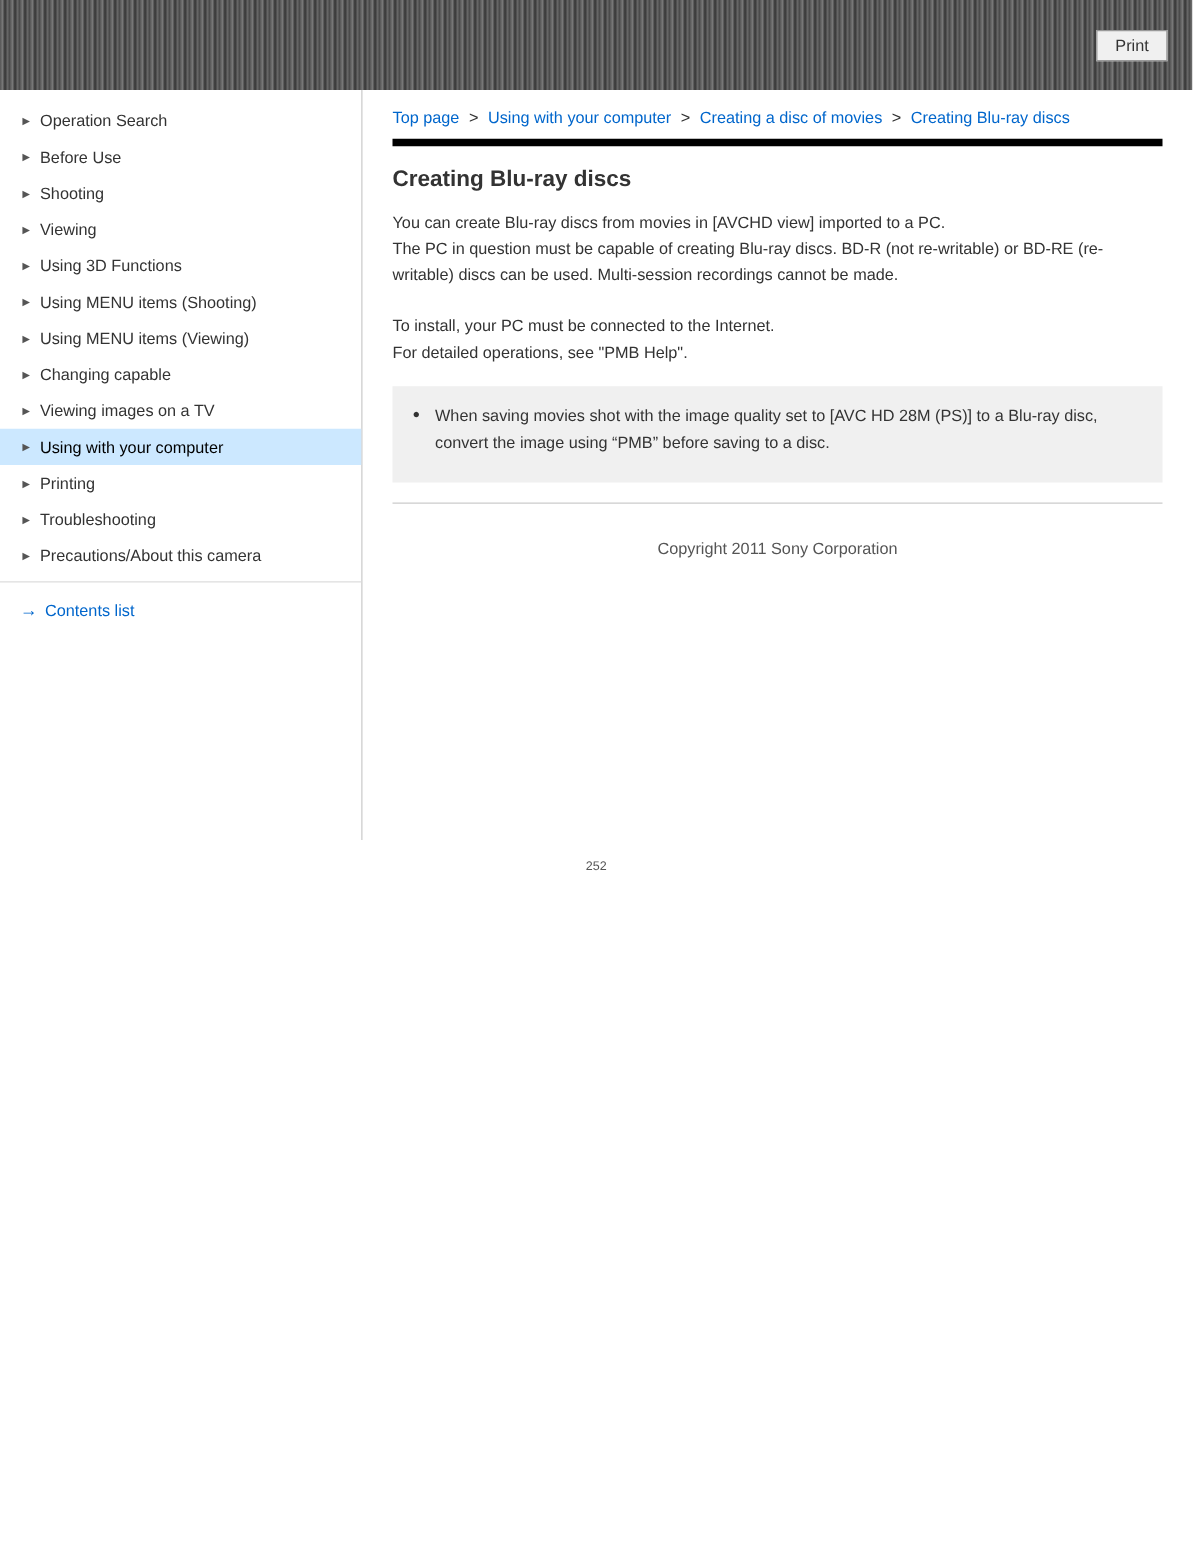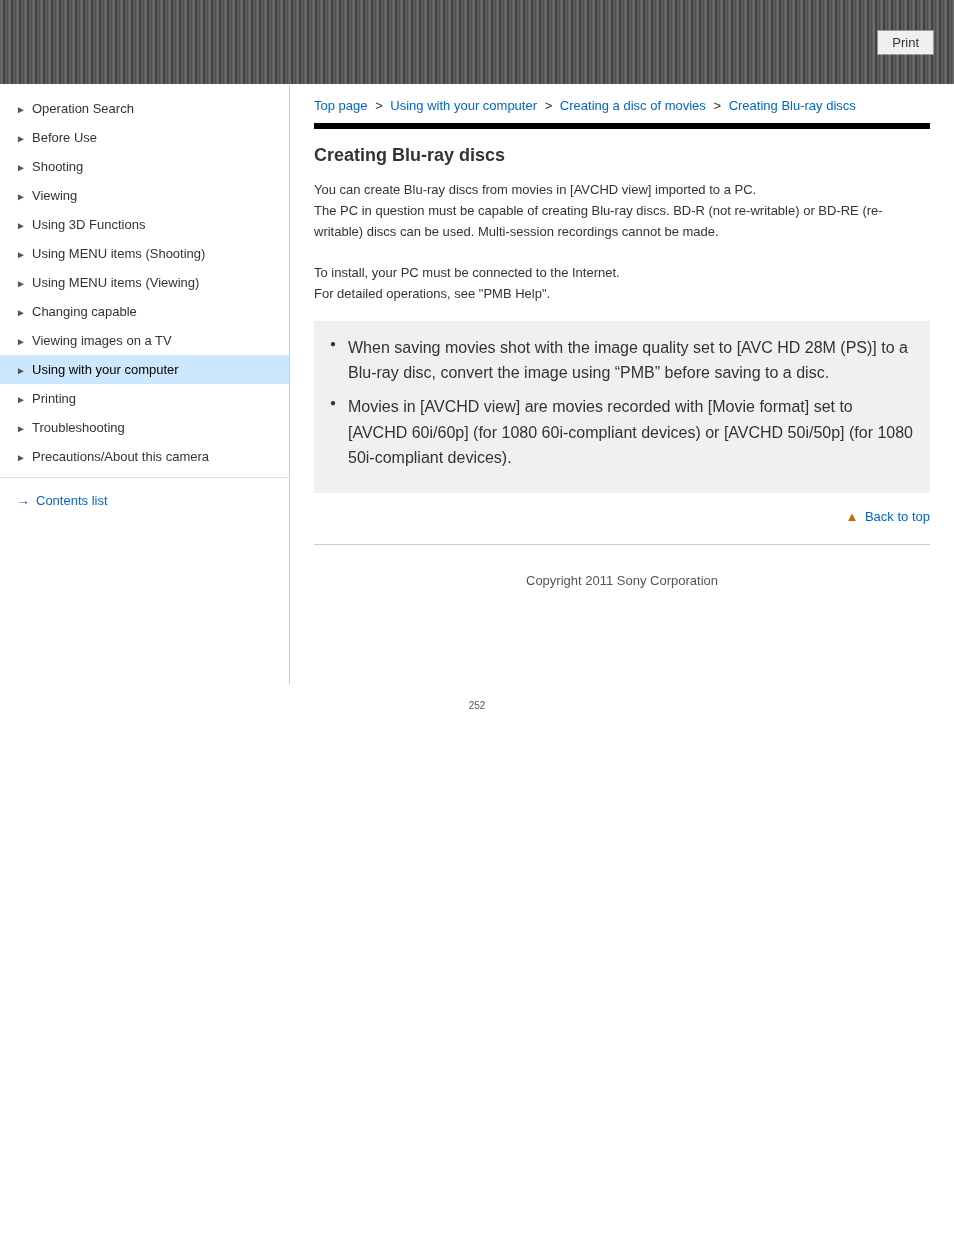--- a/index.html
+++ b/index.html
@@ -10,21 +10,21 @@
       background: #fff;
       width: 954px;
     }
 
     
     .header-banner {
       background: repeating-linear-gradient(
         90deg,
         #555 0px, #777 2px, #333 4px, #666 6px, #444 8px
       );
-      height: 84px;
+      height: 72px;
       position: relative;
       display: flex;
       align-items: center;
       justify-content: flex-end;
       padding-right: 20px;
     }
     .print-button {
       background: #f0f0f0;
       border: 1px solid #999;
       padding: 4px 14px;
@@ -137,21 +137,21 @@
       margin-bottom: 16px;
     }
     .note-box ul {
       list-style: none;
       padding: 0;
     }
     .note-box ul li {
       padding-left: 18px;
       position: relative;
       margin-bottom: 8px;
-      font-size: 16px;
+      font-size: 13px;
       line-height: 1.6;
     }
     .note-box ul li::before {
       content: '●';
       position: absolute;
       left: 0;
       top: 0;
       font-size: 10px;
       line-height: 1.8;
     }
@@ -282,30 +282,23 @@
       <span>You can create Blu-ray discs from movies in [AVCHD view] imported to a PC.</span><br>
       <span>The PC in question must be capable of creating Blu-ray discs. BD-R (not re-writable) or BD-RE (re-writable) discs can be used. Multi-session recordings cannot be made.</span><br>
       <br>
       <span>To install, your PC must be connected to the Internet.</span><br>
       <span>For detailed operations, see "PMB Help".</span>
     </div>
 
     <div class="note-box">
       <ul id="notes-list">
           <li>When saving movies shot with the image quality set to [AVC HD 28M (PS)] to a Blu-ray disc, convert the image using “PMB” before saving to a disc.</li>
-          <li>Movies in [AVCHD view] are movies recorded with [Movie format] set to [AVCHD 60i/60p] (for 1080 60i-compliant devices) or [AVCHD 50i/50p] (for 1080 50i-compliant devices).</li>
         </ul>
     </div>
 
-    <div class="back-to-top">
-      <a>
-        <span class="triangle">▲</span>
-        <span>Back to top</span>
-      </a>
-    </div>
 
     <div class="footer">
       <span>Copyright 2011 Sony Corporation</span>
     </div>
 
   </div>
 </div>
 
 <div class="page-number">
   <span>252</span>

